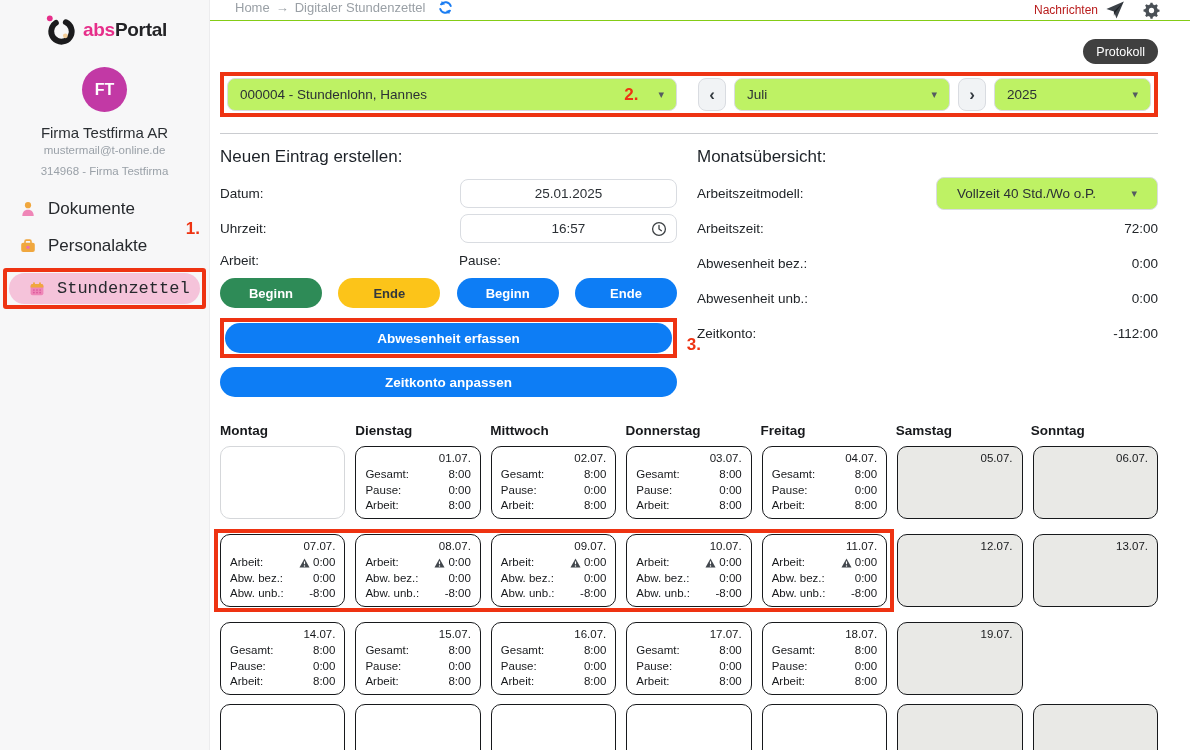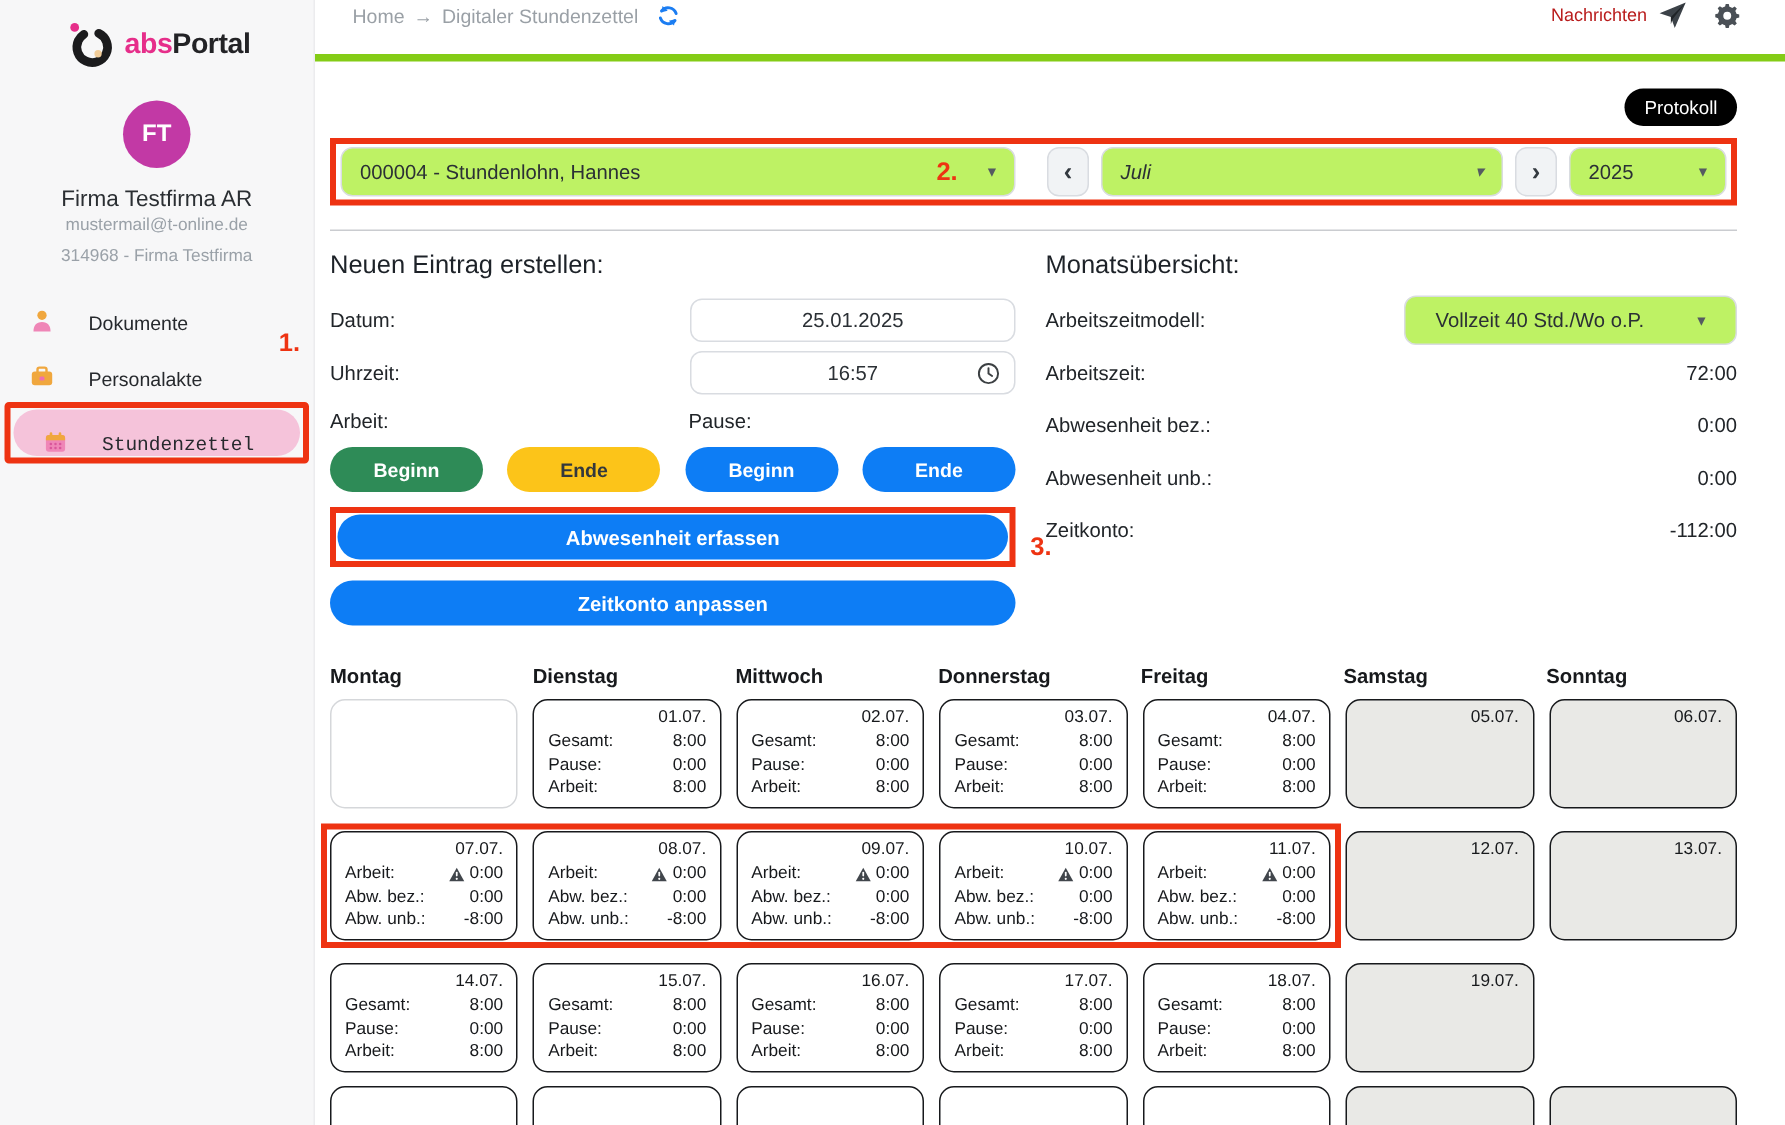--- a/index.html
+++ b/index.html
@@ -14,55 +14,55 @@
   .logo-text { font-size:19px; font-weight:700; letter-spacing:-0.3px; }
   .logo-text .accent { color:#e62e8a; }
   .logo-text .rest { color:#232326; }
   .avatar { width:45px; height:45px; border-radius:50%; background:#c239a5; color:#fff;
     font-size:16px; font-weight:700; display:flex; align-items:center; justify-content:center;
     margin:19px auto 0; }
   .company-name { margin-top:12px; font-size:15px; color:#2b2f33; }
   .company-email { margin-top:3px; font-size:11.5px; color:#9aa1a8; }
   .company-id { margin-top:9px; font-size:11.5px; color:#9aa1a8; }
   .nav { margin-top:17px; text-align:left; }
-  .nav-item { display:flex; align-items:flex-end; gap:22px; height:29px; padding-left:19px;
-    font-size:13px; font-weight:500; color:#26292d; margin-bottom:8px; cursor:pointer; }
+  .nav-item { display:flex; align-items:center; gap:11px; height:29px; padding-left:19px;
+    font-size:17px; font-weight:500; color:#26292d; margin-bottom:8px; cursor:pointer; }
   .nav-item .nav-icon { width:18px; height:18px; display:inline-flex; }
   .nav-frame { border:4px solid #ee3312; border-radius:3px; margin:0 3px;font-family:Liberation Mono, monospace; }
   .nav-frame .nav-item { background:#f5c3da; border-radius:16px; margin:1px 2px; height:31px; }
   .step1 { position:absolute; top:219px; right:9px; color:#ee3312; font-weight:700; font-size:17px; }
 
   
   .main { flex:1; display:flex; flex-direction:column; }
-  .topbar { height:57px; border-bottom:5px solid #84cc16; display:flex; align-items:center;
-    padding:0 30px 16px 25px; }
+  .topbar { height:57px; border-bottom:1px solid #84cc16; display:flex; align-items:flex-start;
+    padding:0 30px 0 25px; }
   .breadcrumb { display:flex; align-items:center; gap:6px; font-size:13px; color:#9aa0a6; }
   .topbar-right { margin-left:auto; display:flex; align-items:center; gap:10px; }
   .messages { display:flex; align-items:center; gap:7px; font-size:12px; color:#b91c1c; cursor:pointer; }
   .content { padding:0 32px 0 10px; }
 
   .protokoll-row { margin-top:18px; display:flex; justify-content:flex-end; }
-  .btn-protokoll { background:#000000; color:#fff; border:none; border-radius:13px;
+  .btn-protokoll { background:#404040; color:#fff; border:none; border-radius:13px;
     font-size:12.5px; font-weight:500; height:25px; padding:0 13px; cursor:pointer;
     font-family:"Liberation Sans", sans-serif; }
 
   .annot-frame { border:4px solid #ee3312; }
   .filter-frame { margin-top:8px; height:45px; display:flex; align-items:center; gap:8px;
     padding:0 3px; }
   .select { background:#bef264; border:1px solid #d9dce1; border-radius:8px; height:33px;
     display:flex; align-items:center; padding:0 12px; font-size:13.5px; color:#2b3035; cursor:pointer; }
   .caret { margin-left:auto; color:#555b61; font-size:11px; padding-left:8px; }
   .sel-employee { width:450px; }
   .sel-employee .caret { margin-left:0; }
   .step2 { margin-left:auto; color:#ee3312; font-weight:700; font-size:17px; margin-right:12px; }
   .nav-btn { width:28px; height:33px; background:#f1f3f5; border:1px solid #d9dce1; border-radius:8px;
     display:flex; align-items:center; justify-content:center; font-size:17px; font-weight:600;
     color:#343a40; cursor:pointer; }
   .nav-btn.prev { margin-left:13px; }
-  .sel-month { width:268px;font-style:italic; }
+  .sel-month { width:216px; }
   .sel-year { flex:1; }
 
   .divider { border:none; border-top:1px solid #caccd0; margin-top:16px; }
 
   .two-col { margin-top:13px; display:flex; }
   .col-left { width:457px; min-width:457px; }
   .col-right { flex:1; margin-left:20px; }
   .section-title { font-size:17px; font-weight:400; color:#1d2228; height:20px; margin-bottom:12px; }
 
   .field-row { display:flex; align-items:center; margin-bottom:6px; }

